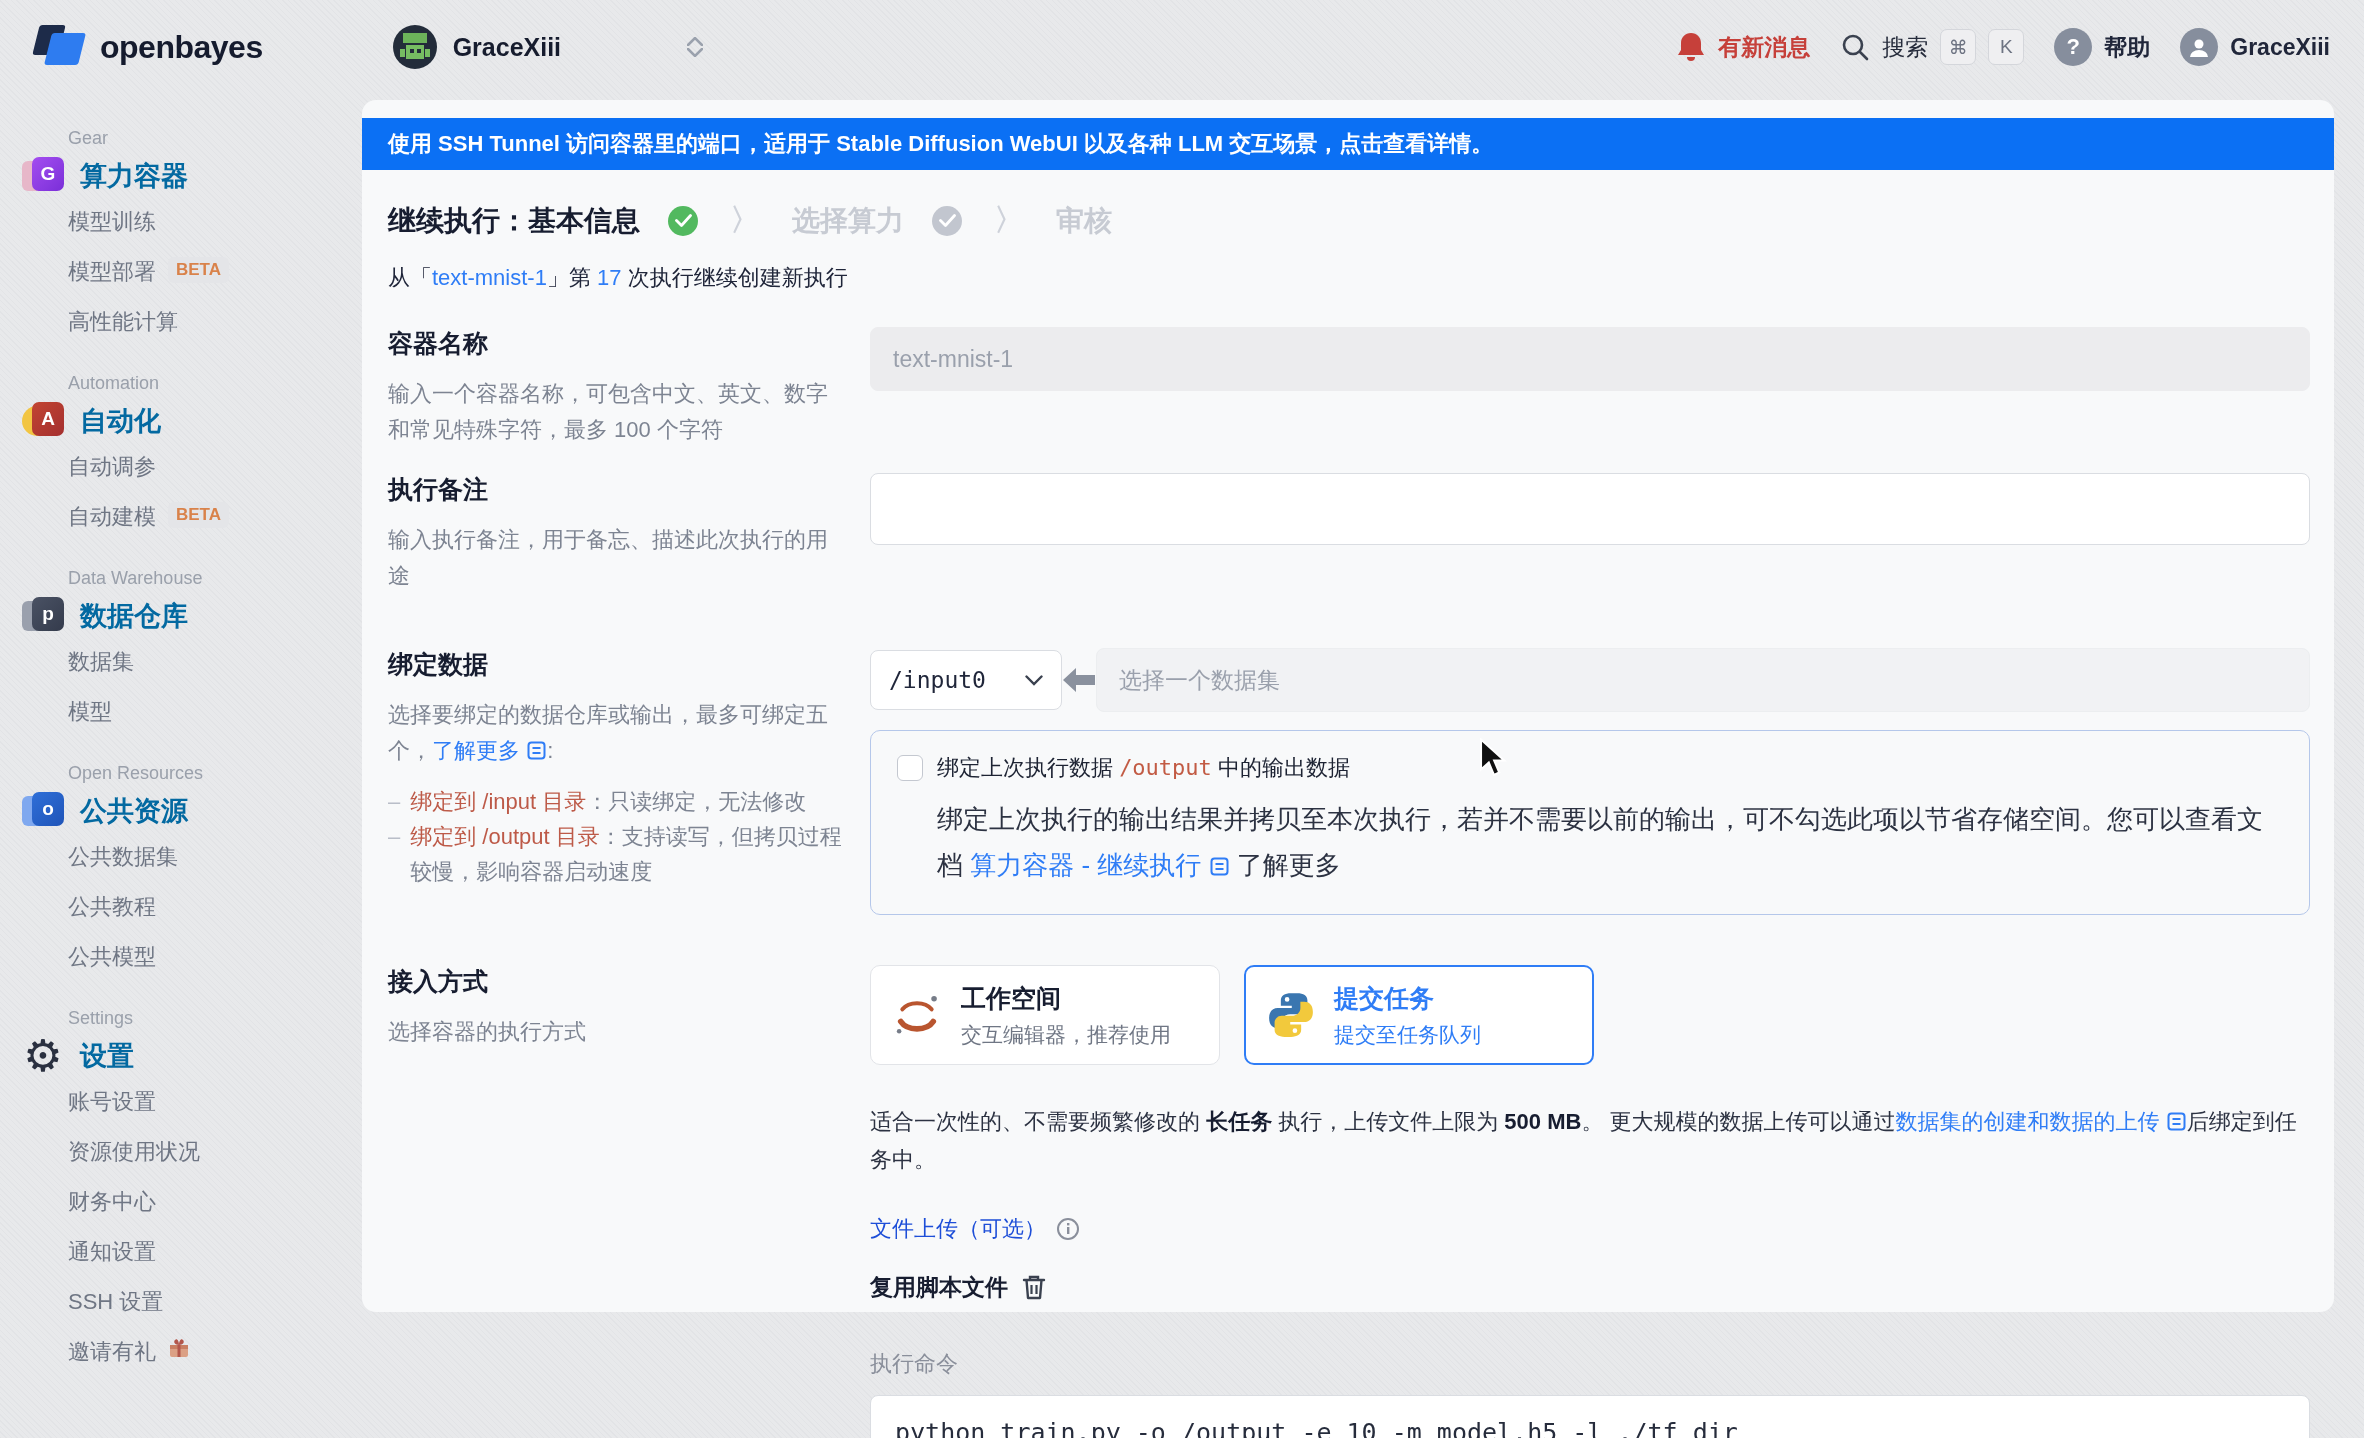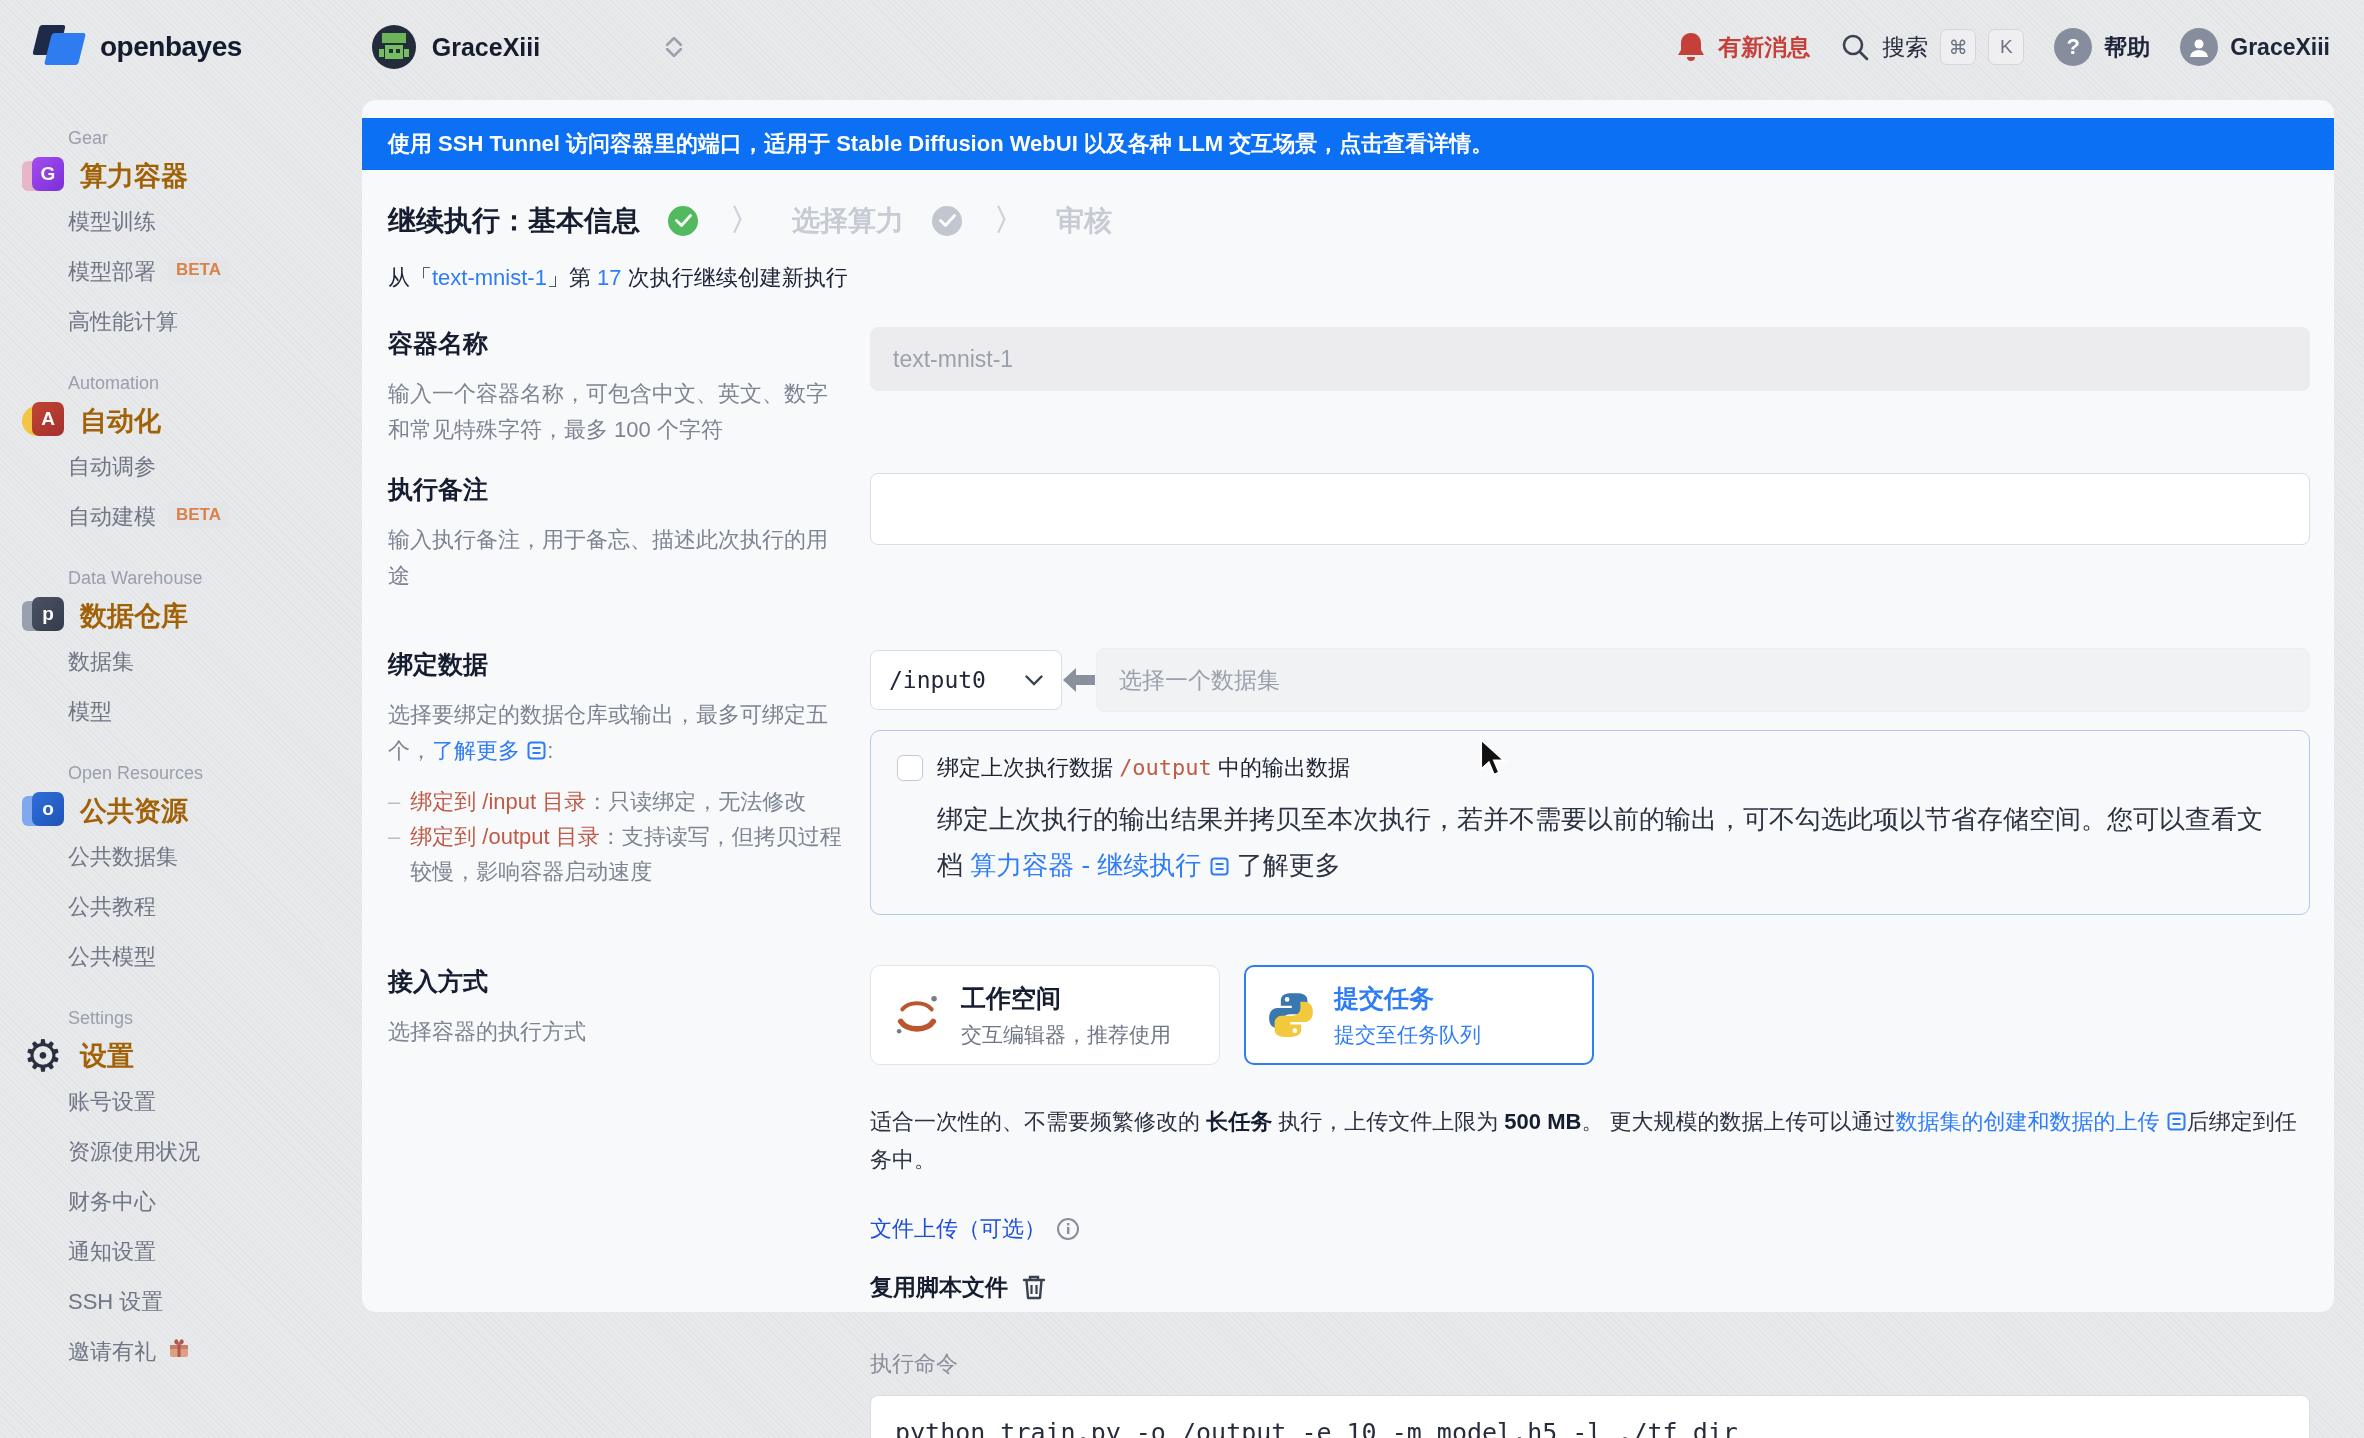--- a/index.html
+++ b/index.html
@@ -10,21 +10,21 @@
     background-image:repeating-linear-gradient(45deg, rgba(120,125,140,0.05) 0 1px, transparent 1px 4px);
     color:#1c2233; position:relative; overflow:hidden;
   }
 
   
   .header { position:absolute; left:0; top:0; width:2364px; height:94px; display:flex; align-items:center; padding:0 34px; }
   .logo { display:flex; align-items:center; gap:14px; }
   .logo-mark { position:relative; width:52px; height:48px; }
   .logo-mark .back { position:absolute; left:2px; top:2px; width:26px; height:30px; background:#1d2b49; transform:skewX(-14deg); border-radius:3px; }
   .logo-mark .front { position:absolute; left:14px; top:10px; width:34px; height:32px; background:#2e7cf0; transform:skewX(-14deg); border-radius:3px; }
-  .logo-text { font-size:28px; font-weight:bold; color:#151b2e; letter-spacing:-0.5px; }
+  .logo-text { font-size:32px; font-weight:bold; color:#151b2e; letter-spacing:-0.5px; }
   .ws-picker { display:flex; align-items:center; gap:16px; margin-left:130px; cursor:pointer; }
   .ws-avatar { width:44px; height:44px; border-radius:50%; background:#232c3a; position:relative; overflow:hidden; }
   .ws-avatar .px1 { position:absolute; left:10px; top:8px; width:24px; height:10px; background:#6cb35a; }
   .ws-avatar .px2 { position:absolute; left:13px; top:20px; width:18px; height:14px; background:#76bd62; }
   .ws-avatar .px3 { position:absolute; left:7px; top:24px; width:5px; height:8px; background:#76bd62; }
   .ws-avatar .px4 { position:absolute; left:32px; top:24px; width:5px; height:8px; background:#76bd62; }
   .ws-avatar .eye { position:absolute; left:17px; top:24px; width:4px; height:4px; background:#232c3a; }
   .ws-avatar .eye2 { position:absolute; left:24px; top:24px; width:4px; height:4px; background:#232c3a; }
   .ws-name { font-size:25px; font-weight:bold; color:#161c2e; }
   .updown { margin-left:110px; display:flex; flex-direction:column; gap:2px; color:#9aa1ad; }
@@ -34,21 +34,21 @@
   .notif-text { color:#c6403a; font-size:23px; font-weight:bold; }
   .search-label { font-size:23px; color:#262c3c; }
   .kbd { min-width:36px; height:36px; border:1.5px solid #d4d6db; background:#efeff1; border-radius:7px; display:flex; align-items:center; justify-content:center; font-size:19px; color:#6d7382; padding:0 6px; }
   .circle-icon { width:38px; height:38px; border-radius:50%; background:#868e9d; color:#fff; display:flex; align-items:center; justify-content:center; font-size:22px; font-weight:bold; }
   .hr-label { font-size:23px; color:#20263a; font-weight:bold; }
 
   
   .sidebar { position:absolute; left:0; top:94px; width:362px; padding:8px 0 0 0; }
   .sb-label { margin:26px 0 6px 68px; font-size:18px; color:#9aa0ab; }
   .sb-main { display:flex; align-items:center; gap:16px; margin-left:22px; cursor:pointer; }
-  .sb-main-title { font-size:27px; font-weight:bold; color:#a16207; }
+  .sb-main-title { font-size:27px; font-weight:bold; color:#0369a1; }
   .sb-icon { position:relative; width:42px; height:42px; flex:0 0 auto; }
   .sb-icon .bk { position:absolute; left:0; top:6px; width:30px; height:30px; border-radius:6px; }
   .sb-icon .fr { position:absolute; left:10px; top:2px; width:32px; height:34px; border-radius:7px; color:#fff; font-size:19px; font-weight:bold; display:flex; align-items:center; justify-content:center; }
   .icon-gear-app .bk { background:#e7b7c9; }
   .icon-gear-app .fr { background:linear-gradient(135deg,#a44df0,#7a2fd8); }
   .icon-auto .bk { background:#f2c542; border-radius:50%; }
   .icon-auto .fr { background:linear-gradient(135deg,#c24532,#a42f2f); }
   .icon-dw .bk { background:#9aa0ad; }
   .icon-dw .fr { background:linear-gradient(135deg,#4a5264,#343b4c); }
   .icon-open .bk { background:#7fa8ef; }

